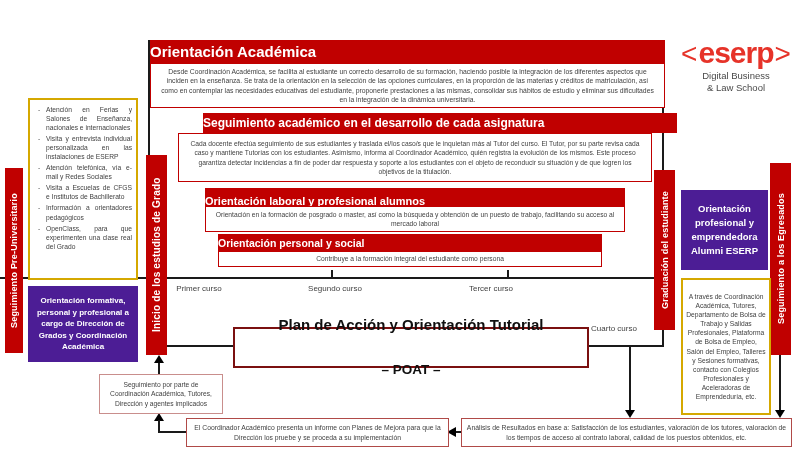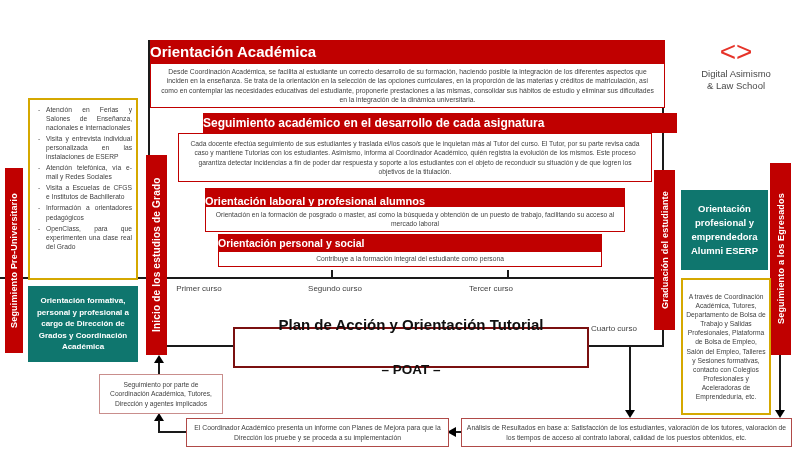--- a/index.html
+++ b/index.html
@@ -12,21 +12,21 @@
   .body-box{background:#fff;border:1px solid #C00000;text-align:center;color:#3f3f3f;
             display:flex;align-items:center;justify-content:center;}
   .body-box p{margin:0;padding:2px 7px;}
   
   .vbar{background:#C00000;color:#fff;font-weight:bold;display:flex;align-items:center;
         justify-content:center;writing-mode:vertical-rl;transform:rotate(180deg);
         font-size:9px;letter-spacing:.2px;white-space:nowrap;}
   
   .ybox{background:#fff;border:2px solid #D5A800;color:#3f3f3f;}
   
-  .rbox{background:#0f766e;color:#fff;font-weight:bold;text-align:center;
+  .rbox{background:#4c1d95;color:#fff;font-weight:bold;text-align:center;
         display:flex;align-items:center;justify-content:center;}
   
   .hline,.vline{background:#1a1a1a;}
   .tick{background:#1a1a1a;}
   
   .arr-up{width:0;height:0;border-left:5px solid transparent;border-right:5px solid transparent;
           border-bottom:8px solid #000;}
   .arr-down{width:0;height:0;border-left:5px solid transparent;border-right:5px solid transparent;
           border-top:8px solid #000;}
   .arr-left{width:0;height:0;border-top:5px solid transparent;border-bottom:5px solid transparent;
@@ -88,24 +88,25 @@
   <div class="abs red-head" style="left:150px;top:40px;width:515px;height:23px;font-size:15px;">
     <span>Orientación Académica</span>
   </div>
   <div class="abs body-box fs68" style="left:150px;top:63px;width:515px;height:45px;">
     <p>Desde Coordinación Académica, se facilita al estudiante un correcto desarrollo de su formación, haciendo posible la integración de los diferentes aspectos que inciden en la enseñanza. Se trata de la orientación en la selección de las opciones curriculares, en la proporción de las materias y créditos de matriculación, así como en contemplar las necesidades educativas del estudiante, proponerle prestaciones a las mismas, consolidar sus hábitos de estudio y eliminar sus dificultades en la integración de la dinámica universitaria.</p>
   </div>
 
   <div class="abs" style="left:676px;top:38px;width:120px;">
     <div class="logo">
       <span class="br">&lt;</span>
+        <span class="nm">eserp</span>
         <span class="br">&gt;</span>
     </div>
     <div class="logo-sub">
-      <div>Digital Asimismo</div>
+      <div>Digital Business</div>
       <div>&amp; Law School</div>
     </div>
   </div>
 
   <div class="abs red-head" style="left:178px;top:113px;width:474px;height:20px;font-size:12px;margin-left:25px;">
     <span>Seguimiento académico en el desarrollo de cada asignatura</span>
   </div>
   <div class="abs body-box fs67" style="left:178px;top:133px;width:474px;height:49px;">
     <p>Cada docente efectúa seguimiento de sus estudiantes y traslada el/los caso/s que le inquietan más al Tutor del curso. El Tutor, por su parte revisa cada caso y mantiene Tutorías con los estudiantes. Asimismo, informa al Coordinador Académico, quién registra la evolución de los mismos. Este proceso garantiza detectar incidencias a fin de poder dar respuesta y soporte a los estudiantes con el objeto de reconducir su situación y de que logren los objetivos de la titulación.</p>
   </div>

